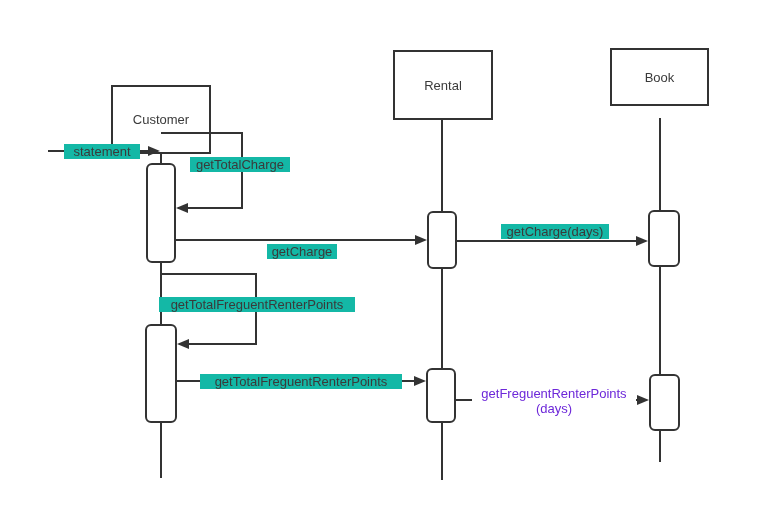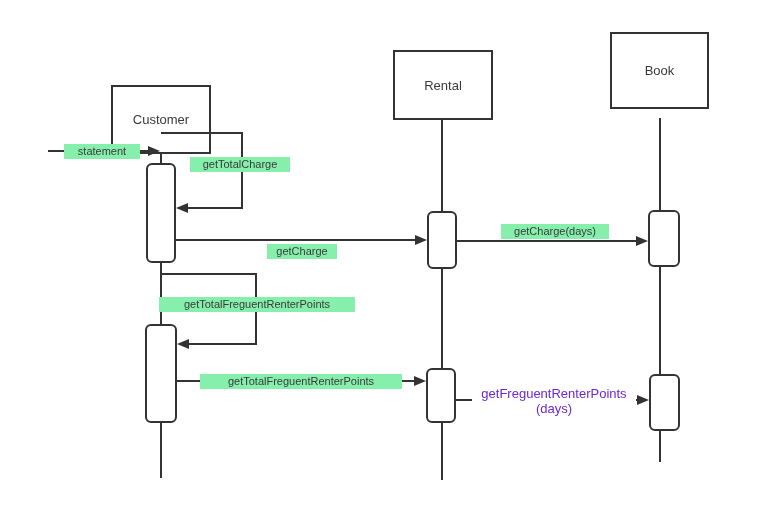--- a/index.html
+++ b/index.html
@@ -47,22 +47,22 @@
     z-index: 3;
   }
   .vline {
     position: absolute;
     width: 2px;
     background: #333333;
     z-index: 3;
   }
   .msg-label {
     position: absolute;
-    background: #86efac;
-    font-size: 11px;
+    background: #14b8a6;
+    font-size: 13px;
     line-height: 15px;
     height: 15px;
     color: #3a3a3a;
     text-align: center;
     white-space: nowrap;
     z-index: 4;
   }
   .msg-label2 {
     position: absolute;
     background: #ffffff;
@@ -90,21 +90,21 @@
     z-index: 5;
   }
 </style>
 </head>
 <body>
 
 <div class="canvas">
 
   <div class="box" style="left:111px; top:51px; width:100px; height:69px;margin-top:34px;">Customer</div>
   <div class="box" style="left:393px; top:50px; width:100px; height:70px;">Rental</div>
-  <div class="box" style="left:610px; top:32px; width:99px; height:77px;">Book</div>
+  <div class="box" style="left:610px; top:48px; width:99px; height:58px;">Book</div>
 
   <div class="lifeline" style="left:160px; top:120px; height:358px;"></div>
   <div class="lifeline" style="left:441px; top:120px; height:360px;"></div>
   <div class="lifeline" style="left:659px; top:118px; height:344px;"></div>
 
   <div class="activation" style="left:146px; top:163px; width:30px; height:100px;"></div>
   <div class="activation" style="left:145px; top:324px; width:32px; height:99px;"></div>
   <div class="activation" style="left:427px; top:211px; width:30px; height:58px;"></div>
   <div class="activation" style="left:426px; top:368px; width:30px; height:55px;"></div>
   <div class="activation" style="left:648px; top:210px; width:32px; height:57px;"></div>

